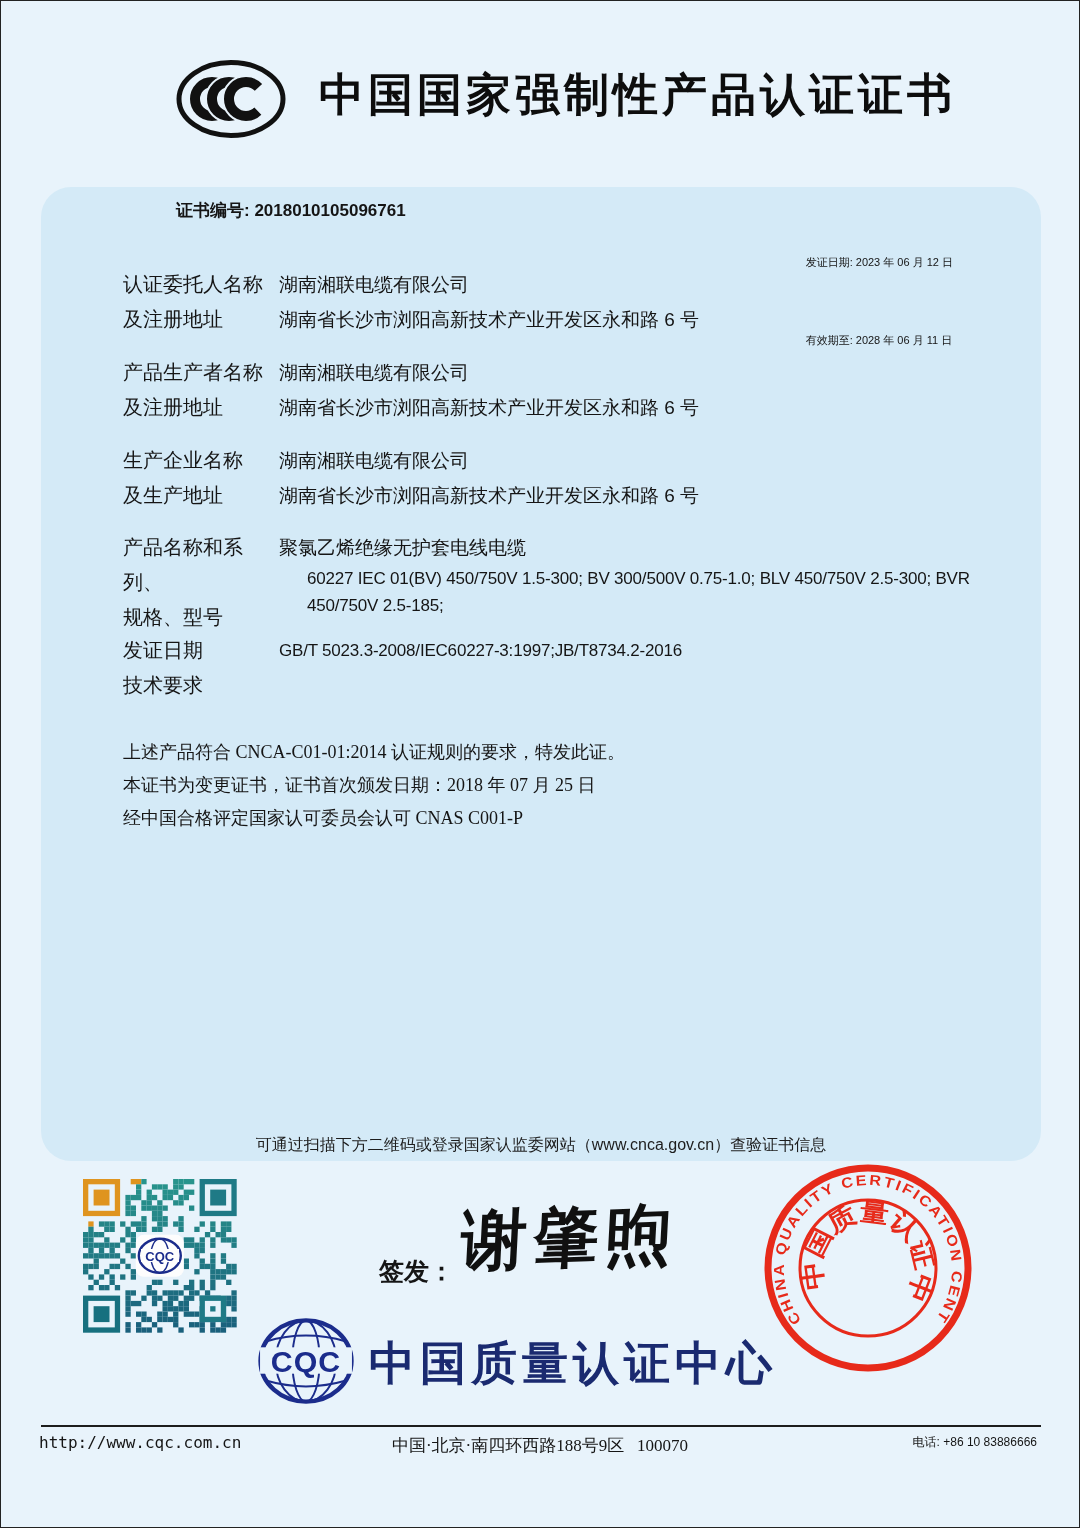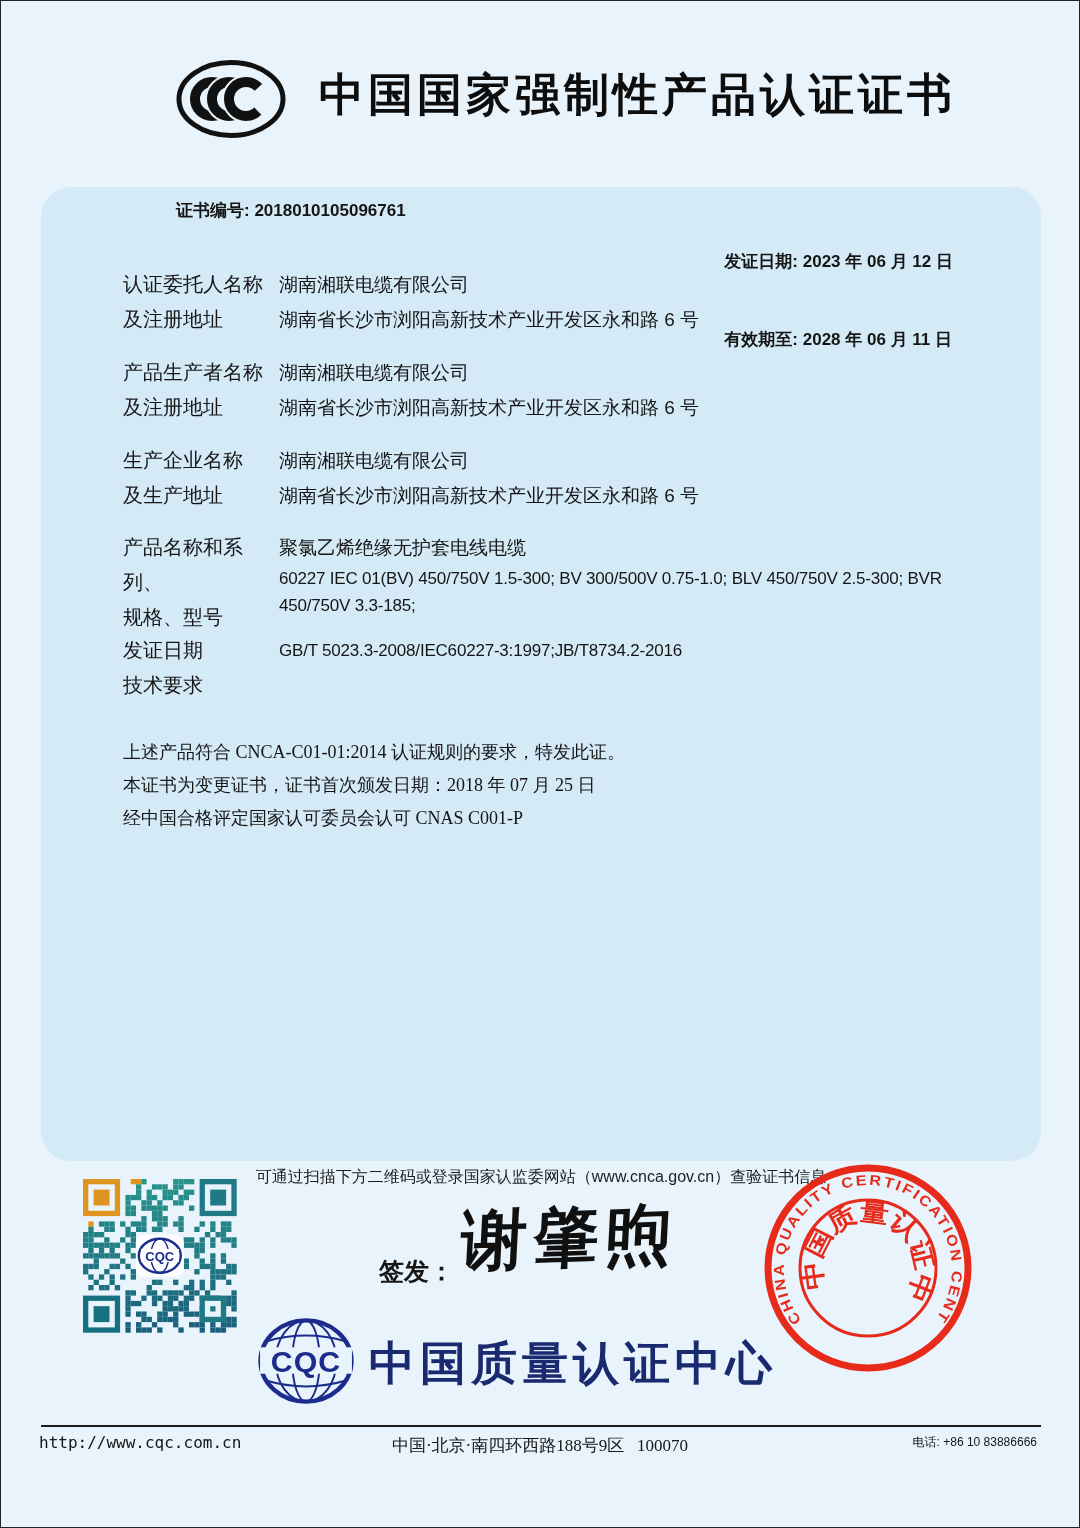--- a/index.html
+++ b/index.html
@@ -8,31 +8,31 @@
         background:#e8f3fb;overflow:hidden;border:1px solid #222;box-sizing:border-box;
         color:#151515;}
   
   .ccc-logo{position:absolute;left:174px;top:58px;width:112px;height:80px;}
   .page-title{position:absolute;left:318px;top:64px;font-size:45px;font-weight:700;
               letter-spacing:4px;color:#0d0d0d;}
   
   .panel{position:absolute;left:40px;top:186px;width:1000px;height:974px;
          background:#d4eaf7;border-radius:30px;}
   .cert-row{position:absolute;left:135px;top:12px;font-size:17px;font-weight:700;}
-  .dates{position:absolute;right:88px;top:10px;font-size:17px;font-weight:700;line-height:26px;white-space:pre;}
+  .dates{position:absolute;right:88px;top:10px;font-size:11px;font-weight:400;line-height:26px;white-space:pre;}
   .field{position:absolute;left:82px;width:880px;}
   .f1{top:80px;} .f2{top:168px;} .f3{top:256px;} .f4{top:343px;} .f5{top:446px;}
   .flabel{position:absolute;left:0;top:0;width:156px;font-weight:400;font-size:20px;line-height:35px;}
   .fvalue{position:absolute;left:156px;top:0;width:724px;font-size:19px;line-height:35px;}
-  .fvalue .tight{line-height:27px;}
+  .fvalue .tight{line-height:27px;margin-left:28px;}
   .latin{font-size:17px;letter-spacing:-0.2px;}
   .statements{position:absolute;left:82px;top:534px;font-size:18px;line-height:33px;
               font-family:"Liberation Serif","DejaVu Serif",serif;margin-top:15px;}
   .verify-note{position:absolute;left:0;top:948px;width:100%;text-align:center;
-               font-size:16px;color:#1d1d1d;margin-top:32px;}
+               font-size:16px;color:#1d1d1d;}
   
   .qr{position:absolute;left:82px;top:1178px;width:154px;height:154px;}
   .sign-label{position:absolute;left:378px;top:1254px;font-size:25px;font-weight:600;
               font-family:Liberation Sans, sans-serif;}
   .signature{position:absolute;left:460px;top:1192px;font-size:66px;font-weight:700;
              font-family:"Liberation Serif","DejaVu Serif",serif;
              transform:rotate(-2deg) skewX(-5deg);letter-spacing:6px;color:#101010;}
   .cqc-logo{position:absolute;left:256px;top:1316px;width:98px;height:88px;}
   .issuer-name{position:absolute;left:368px;top:1332px;font-size:46px;font-weight:600;
                letter-spacing:5px;color:#1a2a70;}
@@ -106,21 +106,21 @@
     </div>
 
     <div class="field f4">
       <div class="flabel">
         <div>产品名称和系列、</div>
         <div>规格、型号</div>
       </div>
       <div class="fvalue">
         <div>聚氯乙烯绝缘无护套电线电缆</div>
         <div class="tight latin">60227 IEC 01(BV) 450/750V 1.5-300; BV 300/500V 0.75-1.0; BLV 450/750V 2.5-300; BVR</div>
-        <div class="tight latin">450/750V 3.3-185;</div>
+        <div class="tight latin">450/750V 2.5-185;</div>
       </div>
     </div>
 
     <div class="field f5">
       <div class="flabel">
         <div>发证日期</div>
         <div>技术要求</div>
       </div>
       <div class="fvalue">
         <div class="latin">GB/T 5023.3-2008/IEC60227-3:1997;JB/T8734.2-2016</div>

